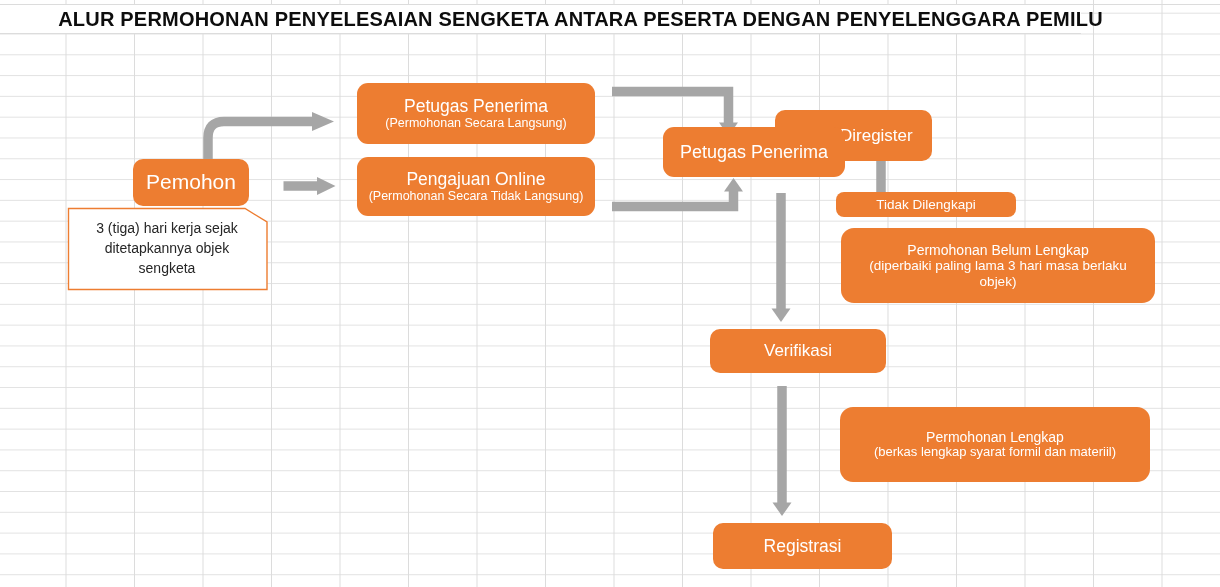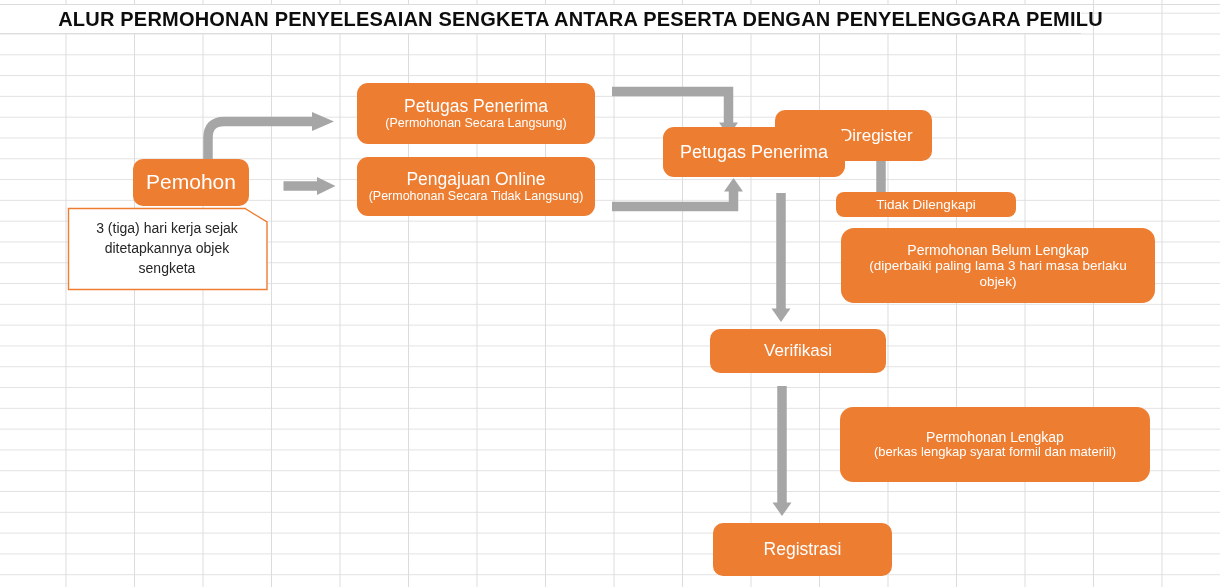--- a/index.html
+++ b/index.html
@@ -115,17 +115,17 @@
 
   <div class="node" style="left:710px;top:329px;width:176px;height:44px;border-radius:10px;">
     <div class="node-label" style="font-size:17px;">Verifikasi</div>
   </div>
 
   <div class="node" style="left:840px;top:407px;width:310px;height:75px;border-radius:13px;padding:0 10px;">
     <div class="node-label" style="font-size:14px;">Permohonan Lengkap</div>
     <div class="node-sublabel" style="font-size:13px;">(berkas lengkap syarat formil dan materiil)</div>
   </div>
 
-  <div class="node" style="left:713px;top:523px;width:179px;height:53px;border-radius:10px;">
+  <div class="node" style="left:713px;top:523px;width:179px;height:46px;border-radius:10px;">
     <div class="node-label" style="font-size:17.5px;">Registrasi</div>
   </div>
 
 </div>
 
 </body></html>

